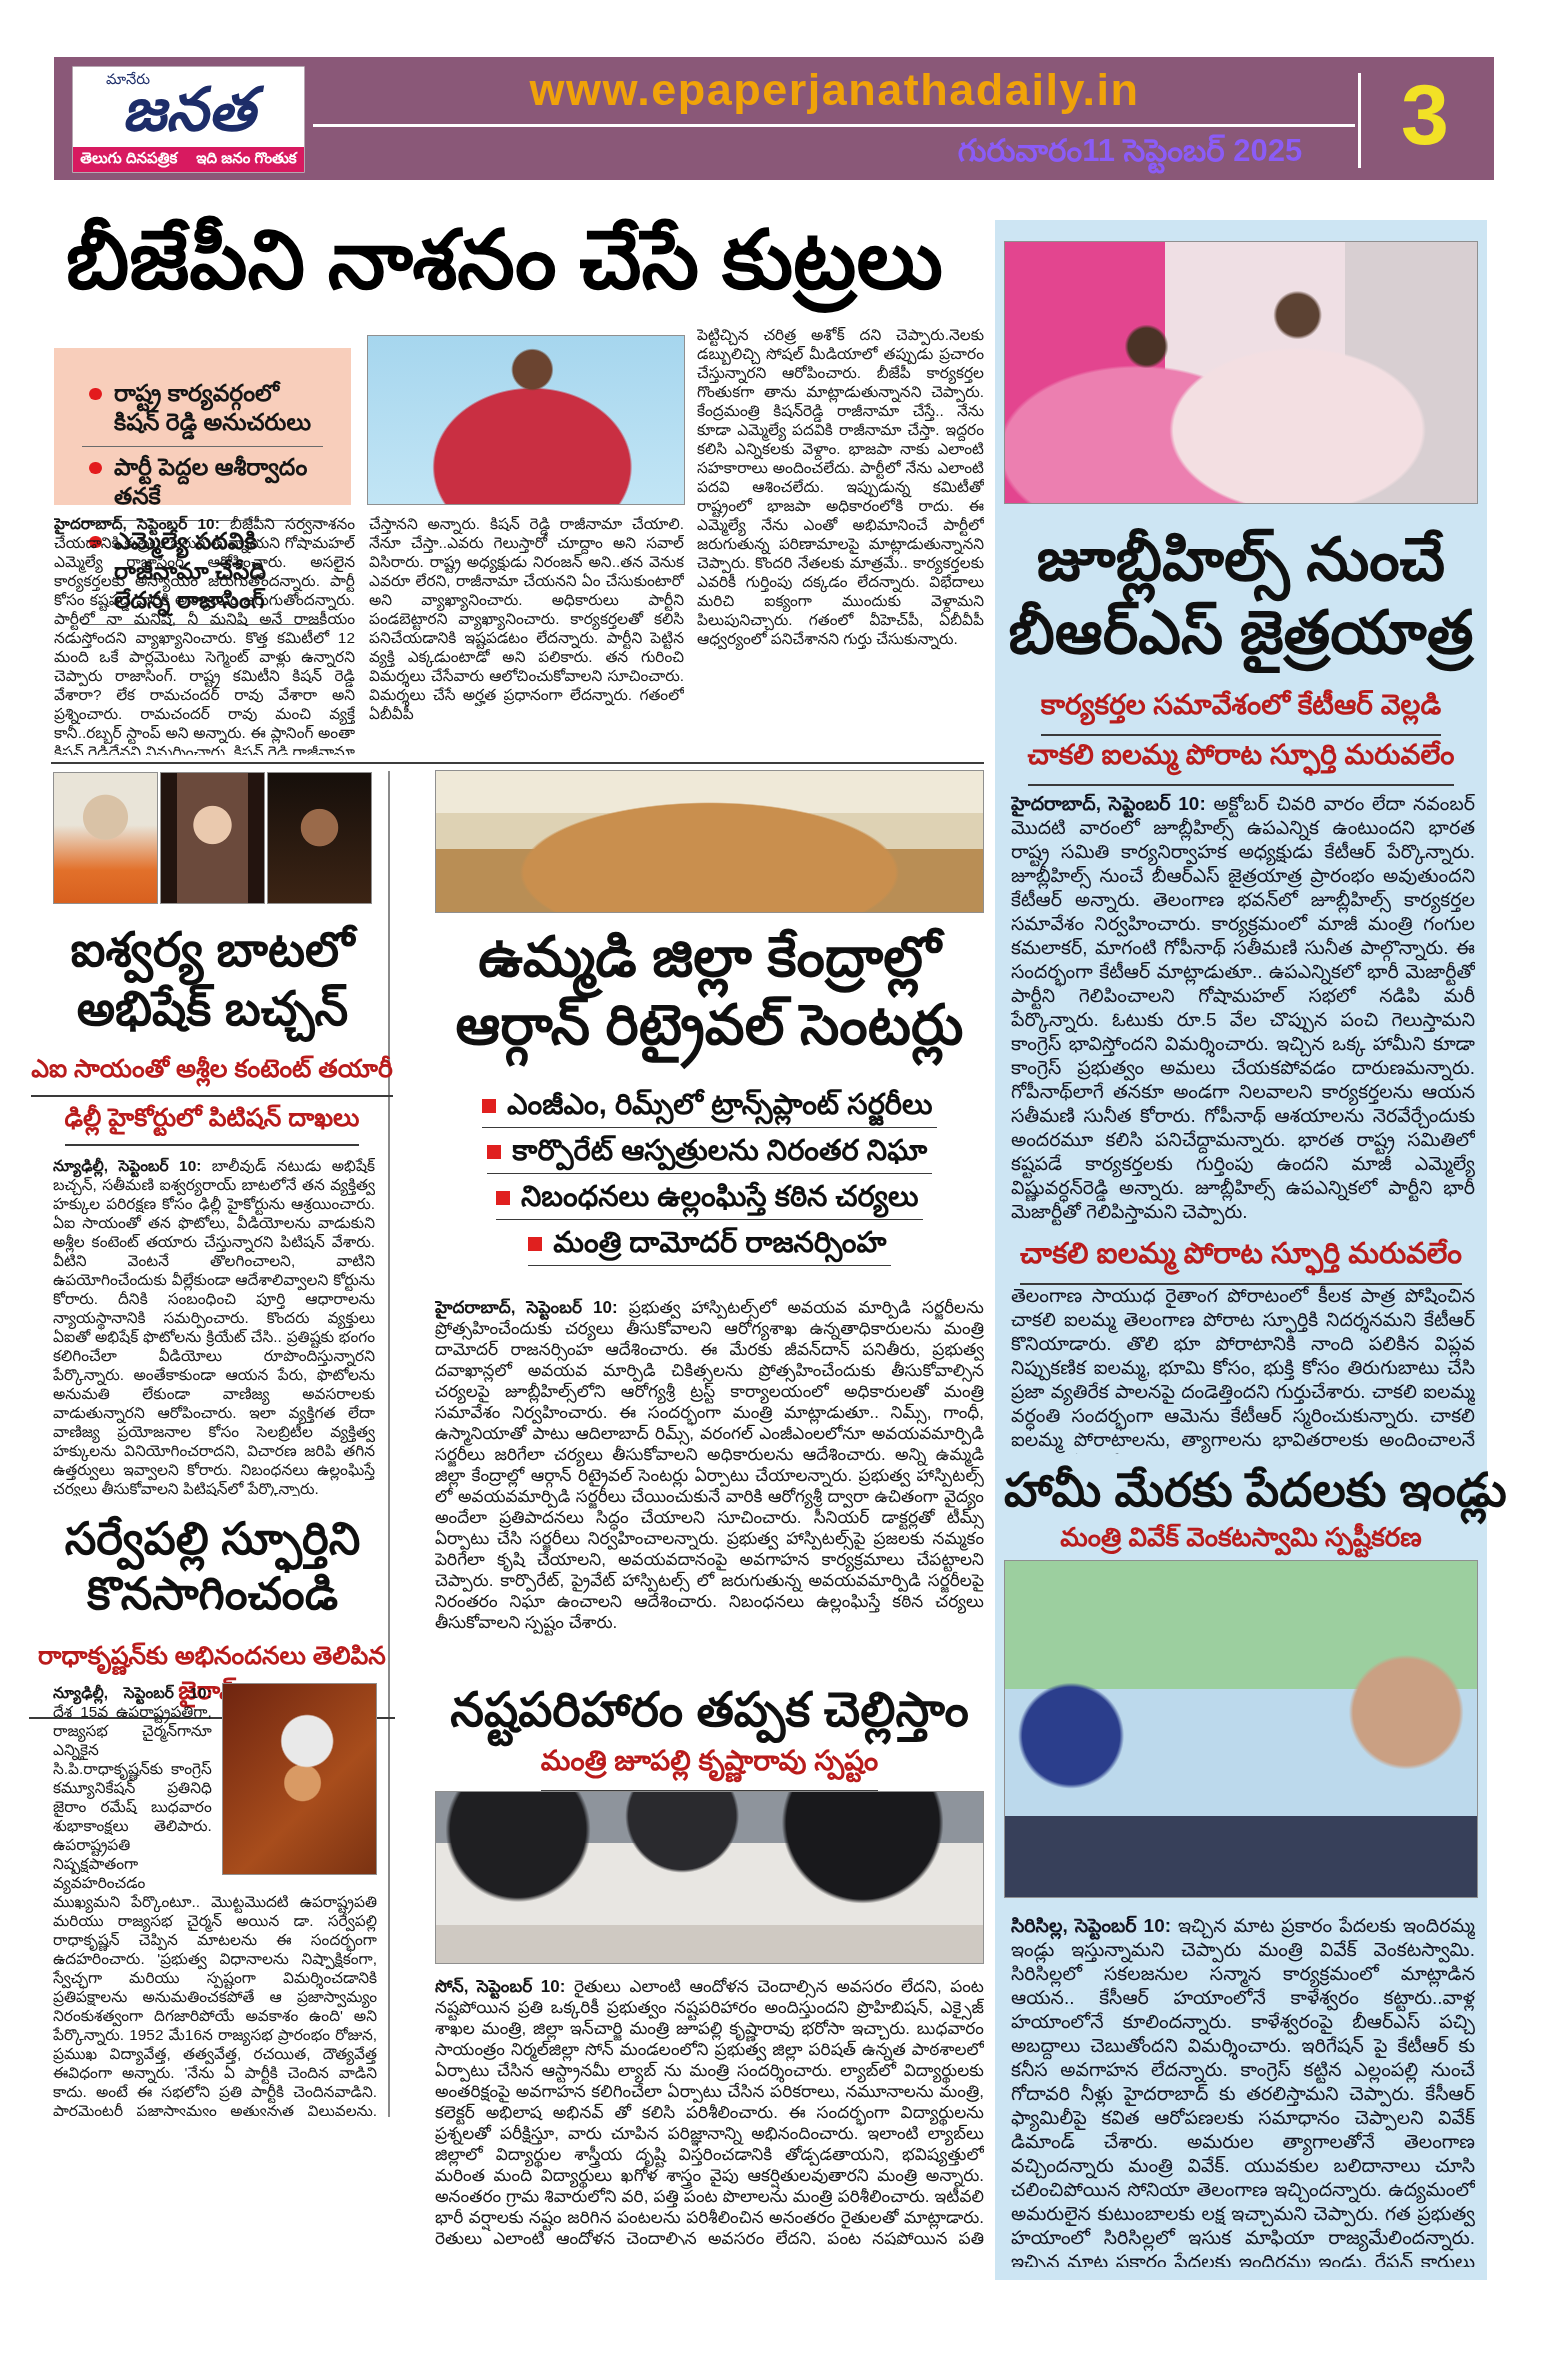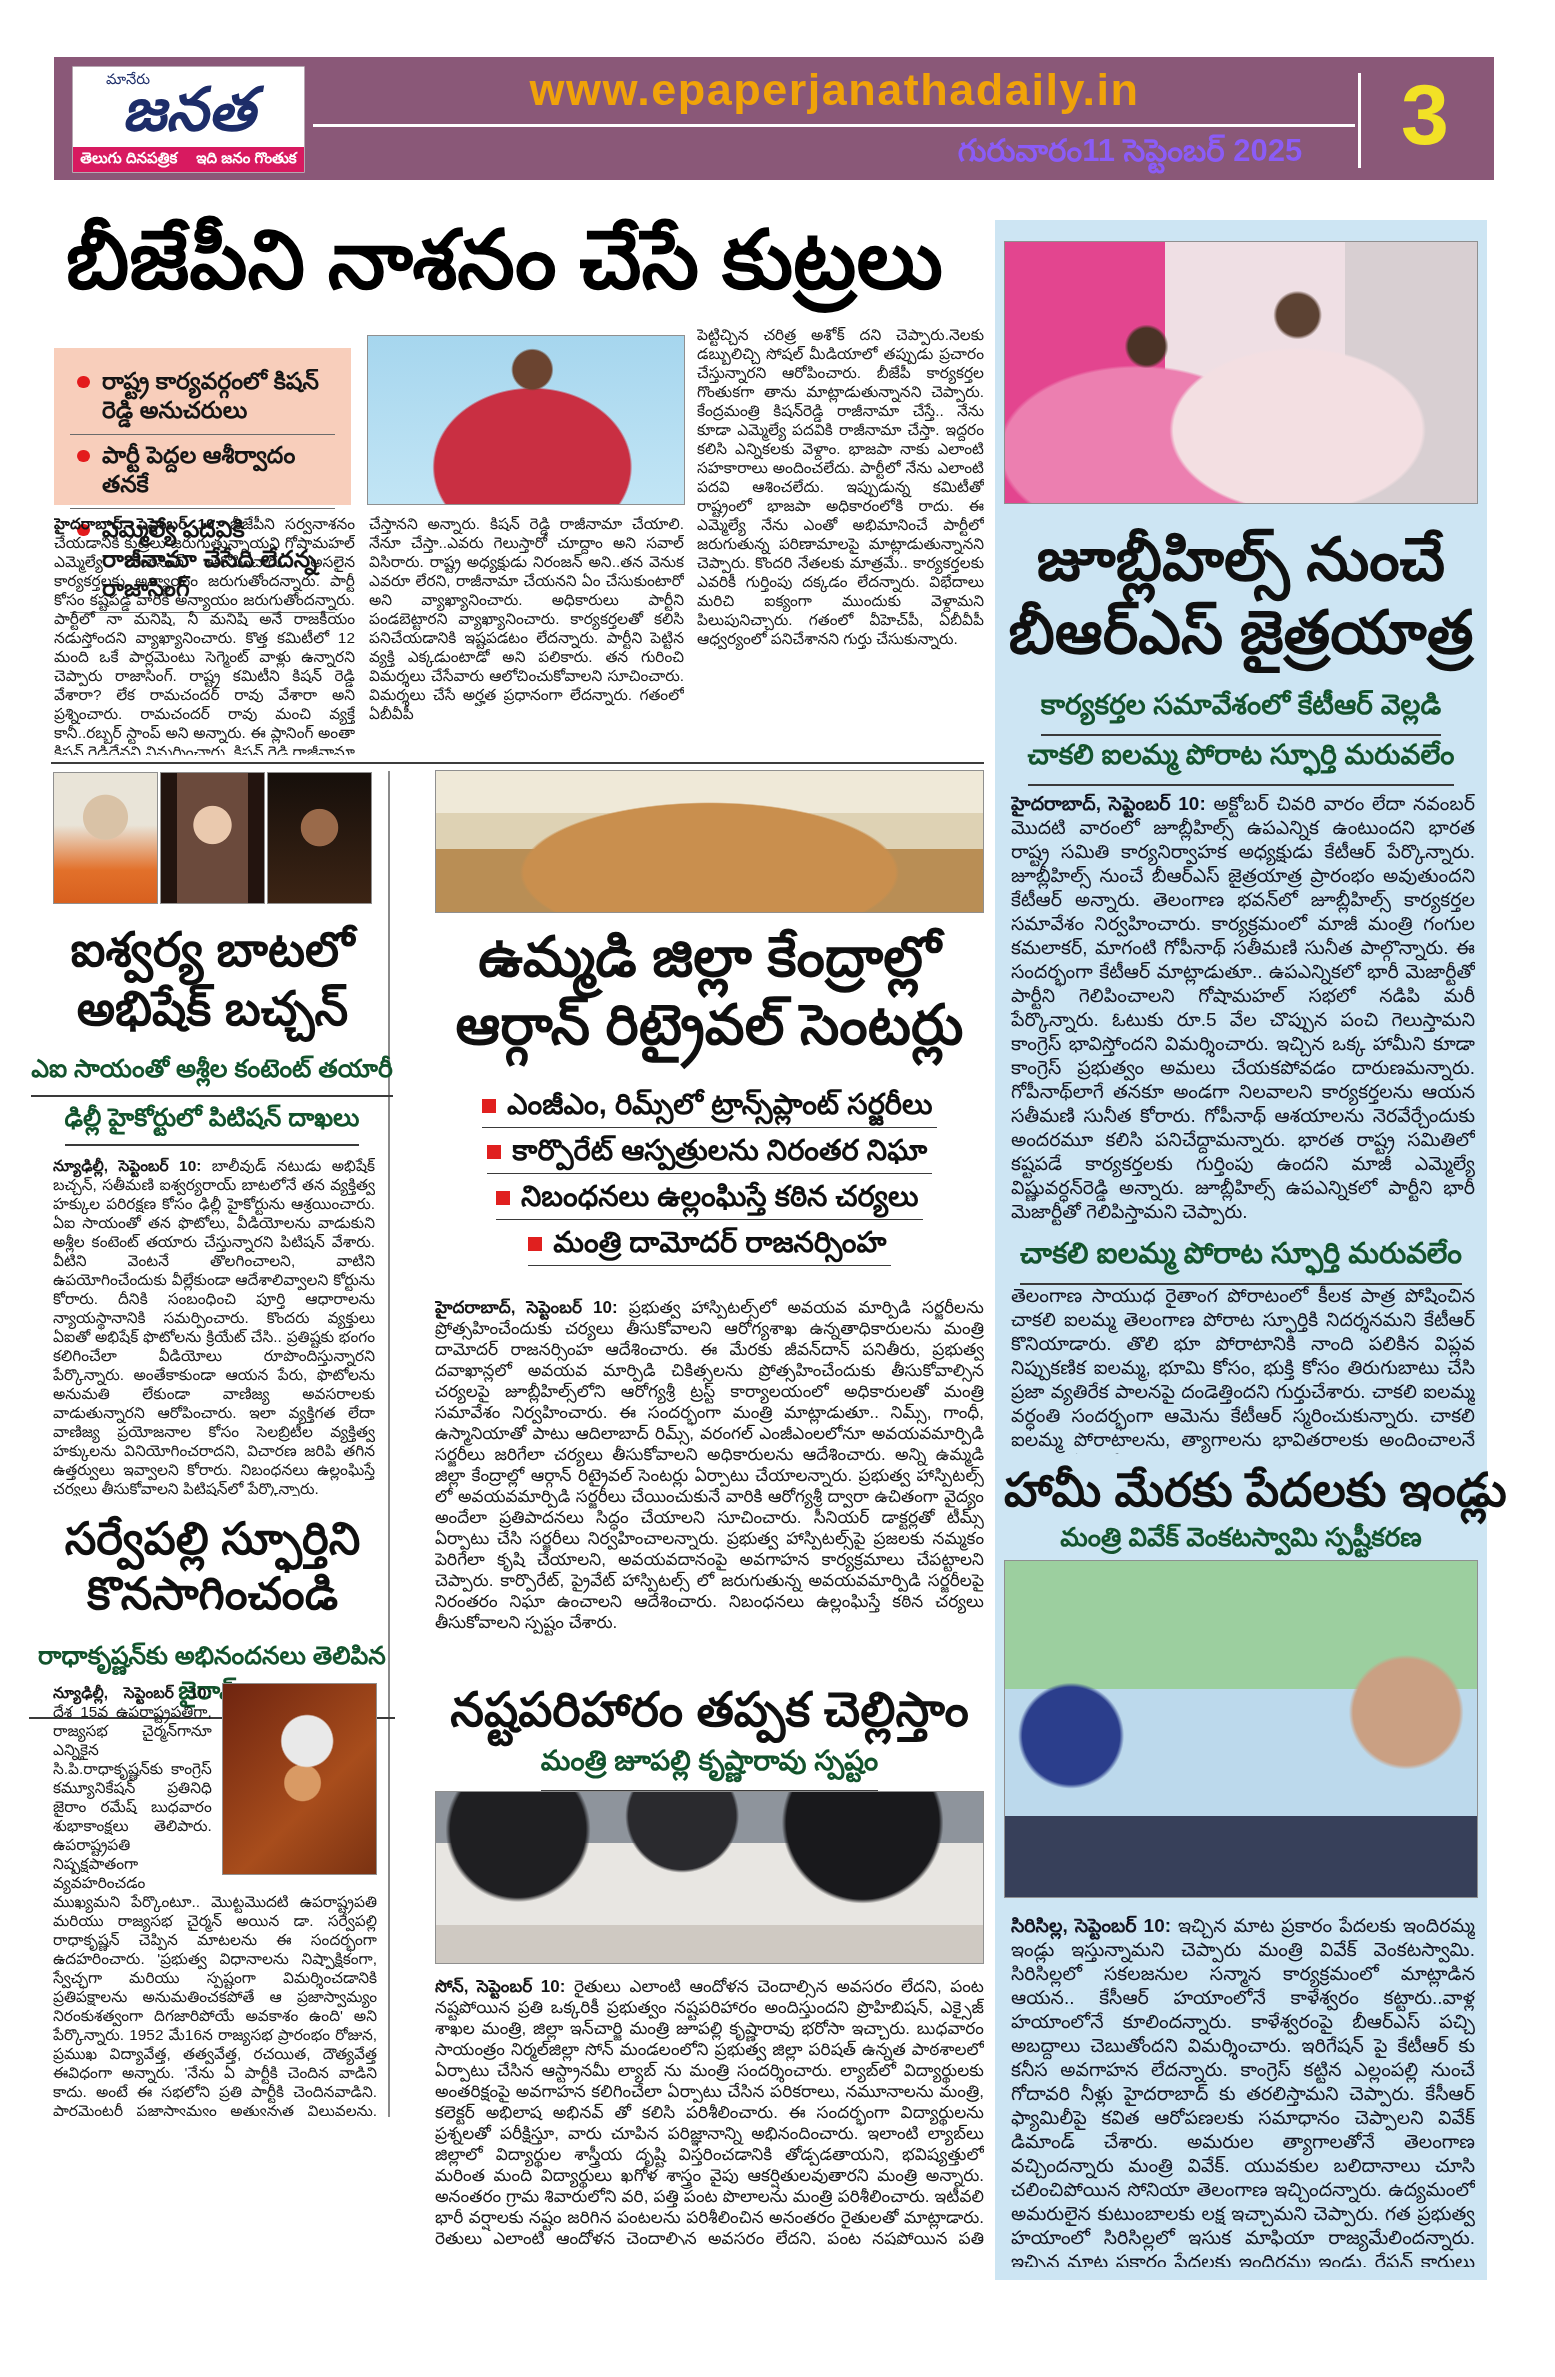--- a/index.html
+++ b/index.html
@@ -20,25 +20,25 @@
   .hdr-line{left:313px;top:124px;width:1042px;height:2.9px;background:#ffffff;}
   .hdr-date{left:907px;top:133px;width:446px;font-size:31px;font-weight:700;color:#8b5cf6;text-align:center;}
   .hdr-vline{left:1358px;top:73px;width:2.9px;height:95px;background:#ffffff;}
   .hdr-num{left:1370px;top:63px;width:110px;font-size:86px;font-weight:800;color:#f2e126;text-align:center;line-height:1.2;}
   
   .hrule{background:#3c3c3c;height:2.2px;}
   .vrule{background:#8a8a8a;width:1.5px;}
   
   .hl-red{color:#000000;font-weight:800;text-align:center;line-height:1.05;white-space:nowrap;}
   .hl-blk{color:#101010;font-weight:800;text-align:center;line-height:1.22;}
-  .sub-red{color:#14532d;font-weight:700;text-align:center;}
+  .sub-red{color:#b91c1c;font-weight:700;text-align:center;}
   .sub-red span{display:inline-block;border-bottom:2.2px solid #3a3a3a;padding-bottom:5.9px;}
   
   .pink-box{background:#f8cebb;padding:13px 16px 7.3px 16px;box-sizing:border-box;}
-  .pink-box ul{margin:0;padding:0;list-style:none;}
+  .pink-box ul{margin:12px;padding:0;list-style:none;}
   .pink-box li{position:relative;padding:5.9px 4.4px 8.8px 32px;font-size:23.4px;font-weight:700;line-height:1.25;border-bottom:1.5px solid #6b6b6b;}
   .pink-box li:last-child{border-bottom:1.5px solid #6b6b6b;}
   .pink-box li::before{content:"";position:absolute;left:7.3px;top:14.6px;width:12.4px;height:12.4px;border-radius:50%;background:#e31b1d;}
   
   .sq-bullets div{text-align:center;margin-bottom:7.3px;}
   .sq-bullets span{display:inline-block;position:relative;font-size:29px;font-weight:700;color:#101010;
                    border-bottom:1.5px solid #3a3a3a;padding:0 4.4px 5.9px 25px;line-height:1.1;}
   .sq-bullets span::before{content:"";position:absolute;left:0;top:10.2px;width:14px;height:14px;background:#e0201f;}
   
   .body-s{font-size:15.4px;line-height:19px;}

